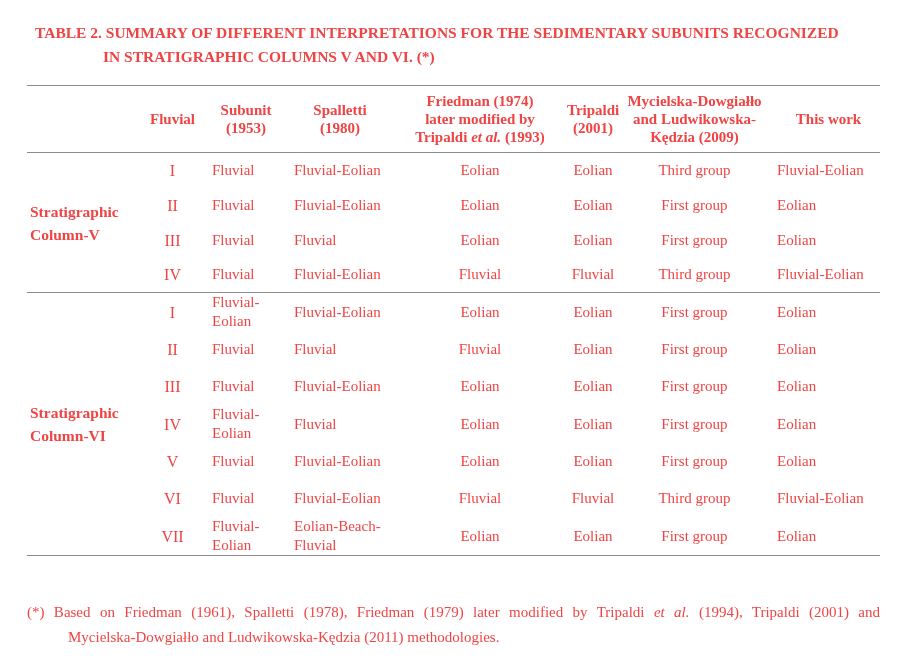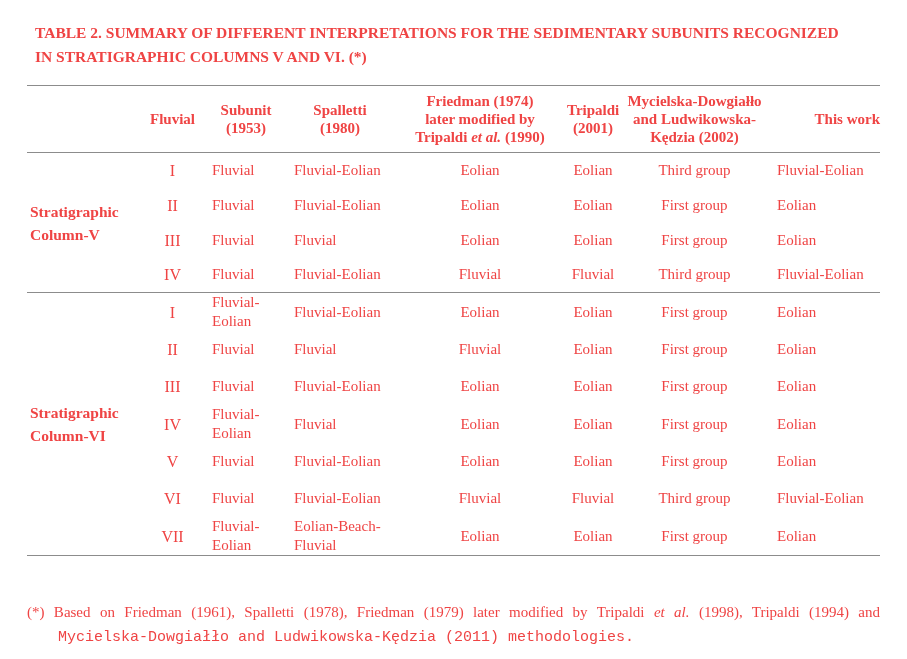--- a/index.html
+++ b/index.html
@@ -2,45 +2,45 @@
 <html><head>
 <meta charset="utf-8">
 <style>
   html,body { margin:0; padding:0; background:#ffffff; }
   .doc {
     position:relative; width:907px; height:659px; background:#ffffff;
     font-family:"Liberation Serif", serif; color:#ef4444; overflow:hidden;padding-left:48px;
   }
   
   .title { position:absolute; left:35px; top:21px; font-weight:bold; font-size:15.5px; line-height:24px; white-space:nowrap; }
-  .title .t2 { }
+  .title .t2 { margin-left:68px; }
 
   
   table.interp {
     position:absolute; left:27px; top:85px; width:853px;
     border-collapse:collapse; table-layout:fixed; font-size:15px;
     border-top:1px solid #8c8c8c; border-bottom:1px solid #8c8c8c;
   }
   thead tr { border-bottom:1px solid #8c8c8c; }
   tbody.sec-v { border-bottom:1px solid #8c8c8c; }
   th { font-weight:bold; vertical-align:middle; text-align:center; padding:0; line-height:18px; height:66px; font-size:15px; }
-  th.h-thiswork { text-align:right; padding-left:7px; }
+  th.h-thiswork { text-align:center; padding-left:7px; }
   td { vertical-align:middle; padding:0; line-height:19px; }
   tbody.sec-v tr { height:35px; }
   tbody.sec-vi tr { height:37px; }
   td.c-sub { text-align:center; font-size:16px; }
   td.c-left { text-align:left; padding-left:7px; }
   td.c-center { text-align:center; }
   td.rowlabel { font-weight:bold; text-align:left; padding-left:3px; line-height:23px; font-size:15.5px; }
   em { }
 
   
   .footnote { position:absolute; left:27px; top:600px; width:853px; font-size:15px; line-height:25px; }
   .fn-l1 { text-align:justify; text-align-last:justify; }
-  .fn-l2 { margin-left:31px;font-family:Liberation Mono, monospace; }
+  .fn-l2 { margin-left:41px; }
 </style>
 </head>
 <body>
 
 <div class="doc">
 
   <div class="title">
     <div>TABLE 2. SUMMARY OF DIFFERENT INTERPRETATIONS FOR THE SEDIMENTARY SUBUNITS RECOGNIZED</div>
     <div class="t2">IN STRATIGRAPHIC COLUMNS V AND VI. (*)</div>
   </div>
@@ -64,30 +64,30 @@
           <div>Subunit</div>
           <div>(1953)</div>
         </th>
         <th>
           <div>Spalletti</div>
           <div>(1980)</div>
         </th>
         <th>
           <div>Friedman (1974)</div>
           <div>later modified by</div>
-          <div><span>Tripaldi </span><em>et al.</em><span> (1990)</span></div>
+          <div><span>Tripaldi </span><em>et al.</em><span> (1993)</span></div>
         </th>
         <th>
           <div>Tripaldi</div>
           <div>(2001)</div>
         </th>
         <th>
           <div>Mycielska-Dowgiałło</div>
           <div>and Ludwikowska-</div>
-          <div>Kędzia (2002)</div>
+          <div>Kędzia (2009)</div>
         </th>
         <th class="h-thiswork">This work</th>
       </tr>
     </thead>
     <tbody class="sec-v" id="tbody-sec-0">
         <tr>
           <td rowspan="4" class="rowlabel">
             <div>Stratigraphic</div>
             <div>Column-V</div>
           </td>
@@ -192,17 +192,17 @@
           <td class="c-left">Eolian-Beach-Fluvial</td>
           <td class="c-center">Eolian</td>
           <td class="c-center">Eolian</td>
           <td class="c-center">First group</td>
           <td class="c-left">Eolian</td>
         </tr>
       </tbody>
   </table>
 
   <div class="footnote">
-    <div class="fn-l1"><span>(*) Based on Friedman (1961), Spalletti (1978), Friedman (1979) later modified by Tripaldi </span><em>et al.</em><span> (1998), Tripaldi (1994) and</span></div>
+    <div class="fn-l1"><span>(*) Based on Friedman (1961), Spalletti (1978), Friedman (1979) later modified by Tripaldi </span><em>et al.</em><span> (1994), Tripaldi (2001) and</span></div>
     <div class="fn-l2">Mycielska-Dowgiałło and Ludwikowska-Kędzia (2011) methodologies.</div>
   </div>
 
 </div>
 
 </body></html>

